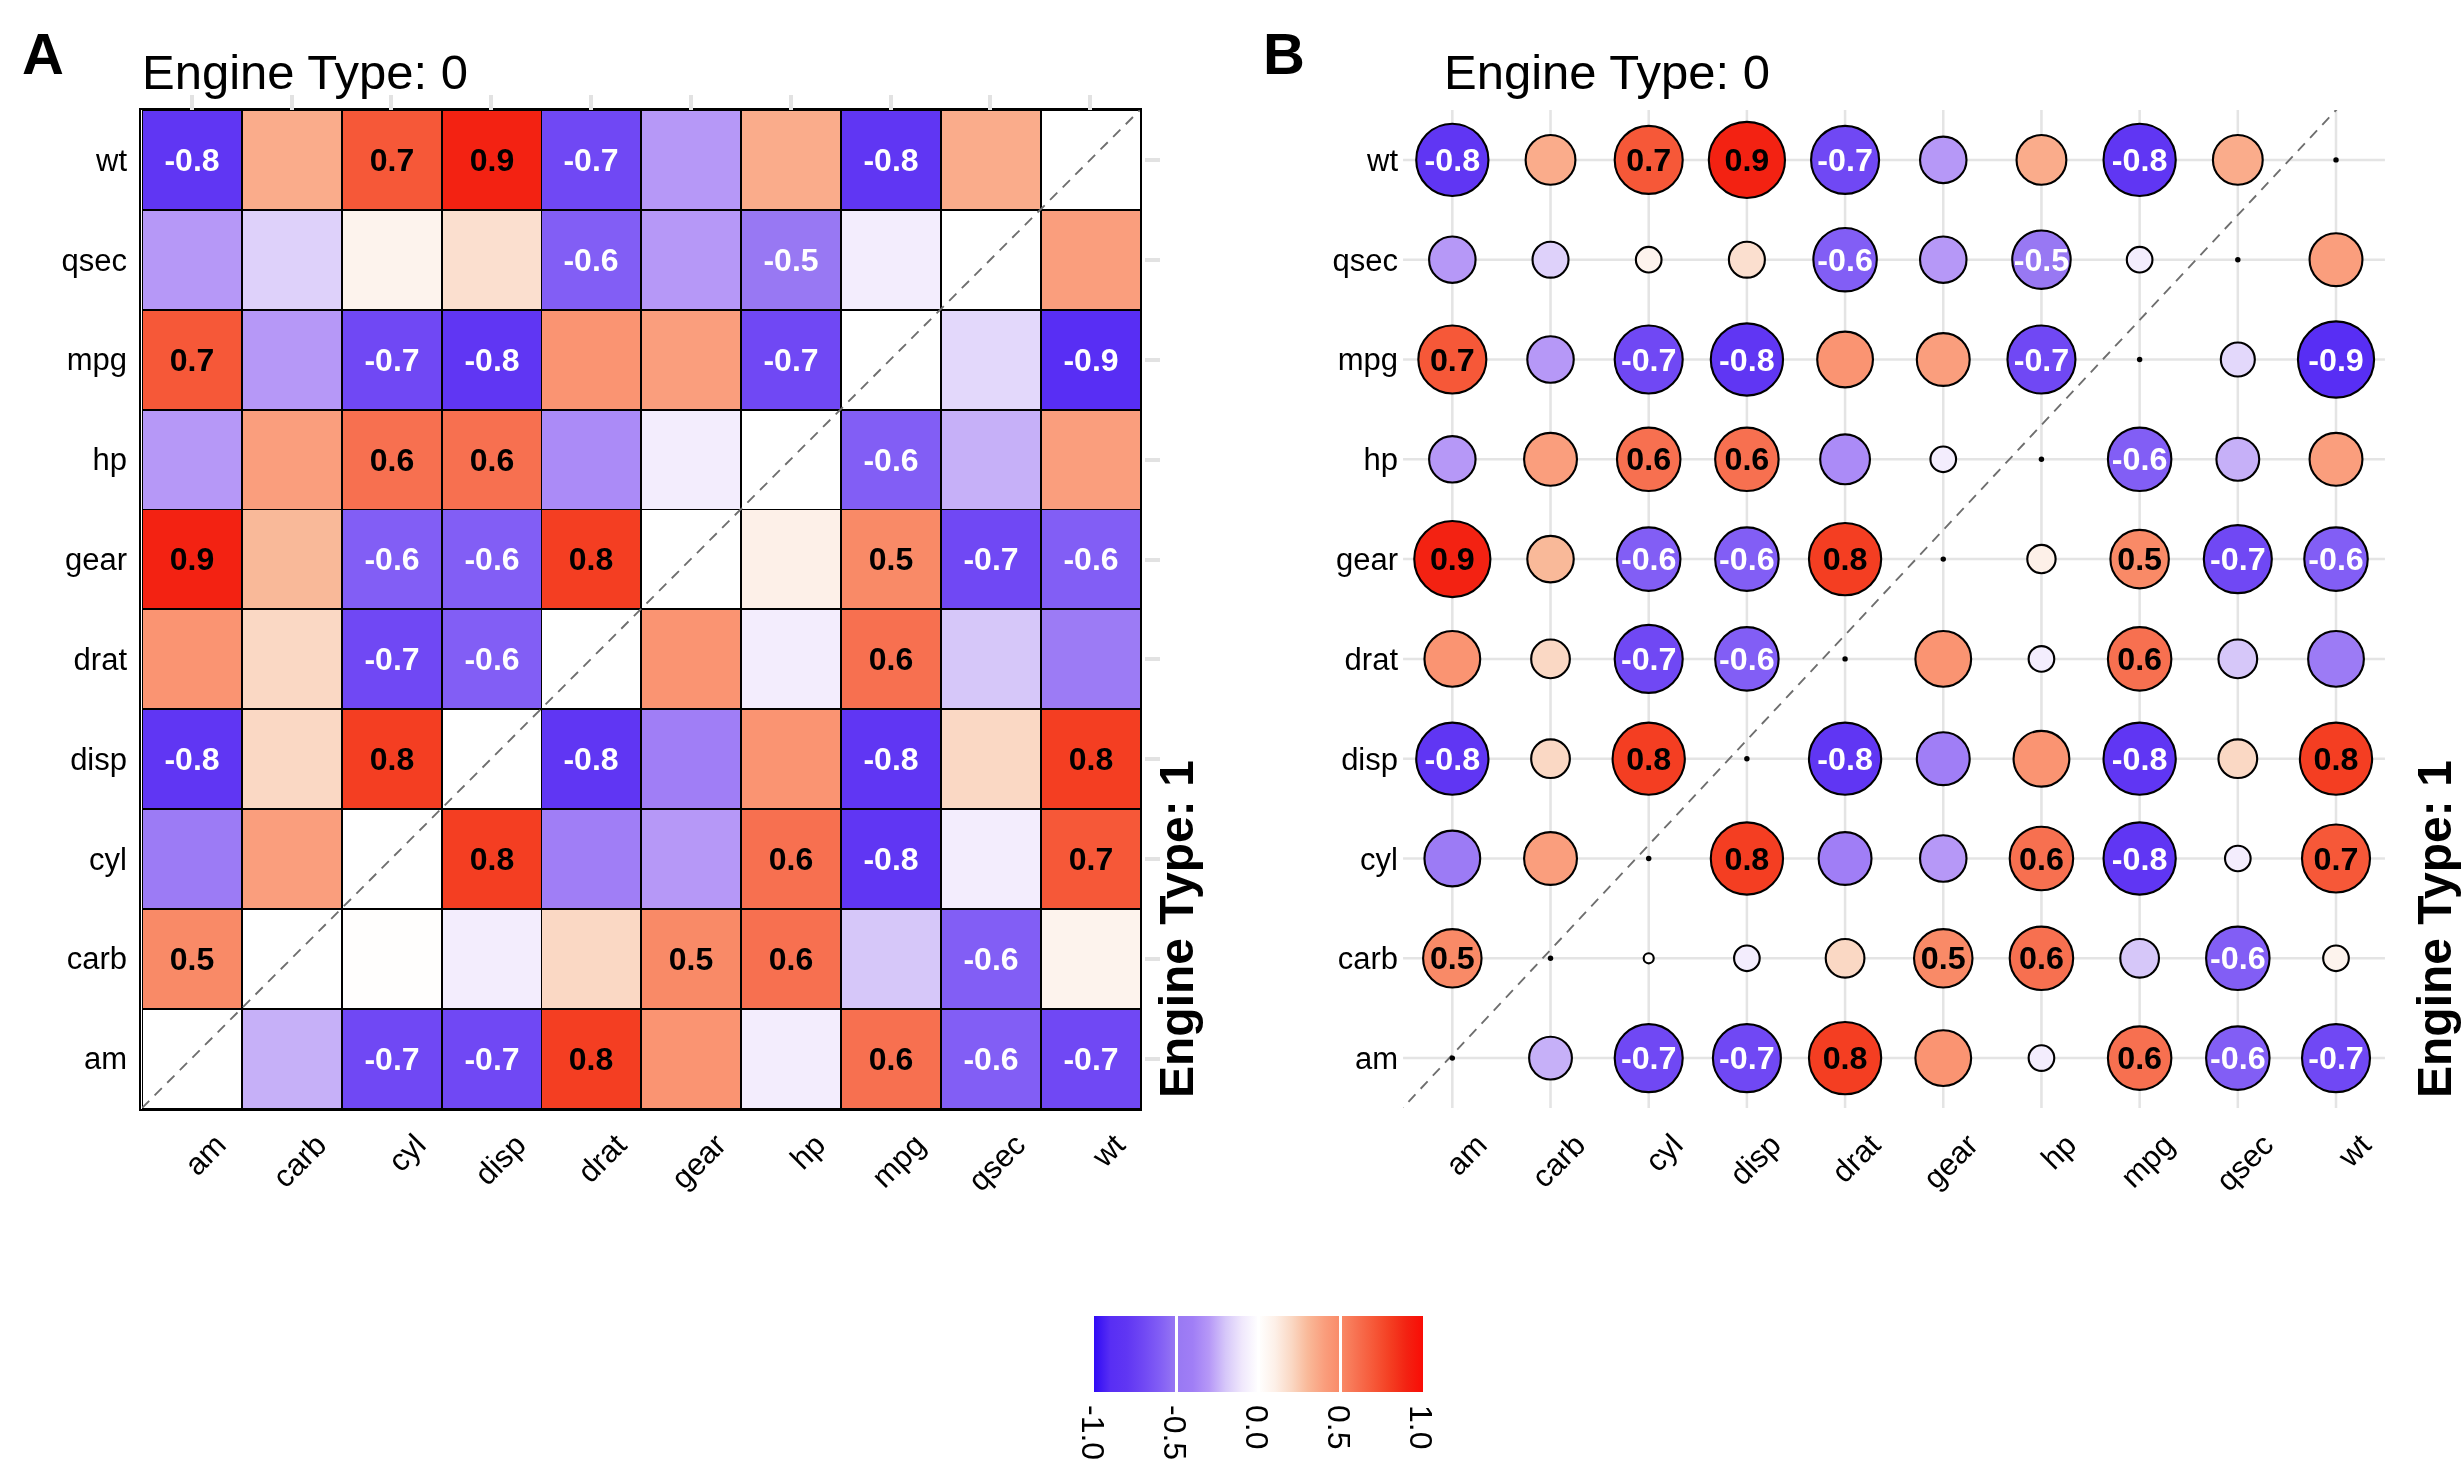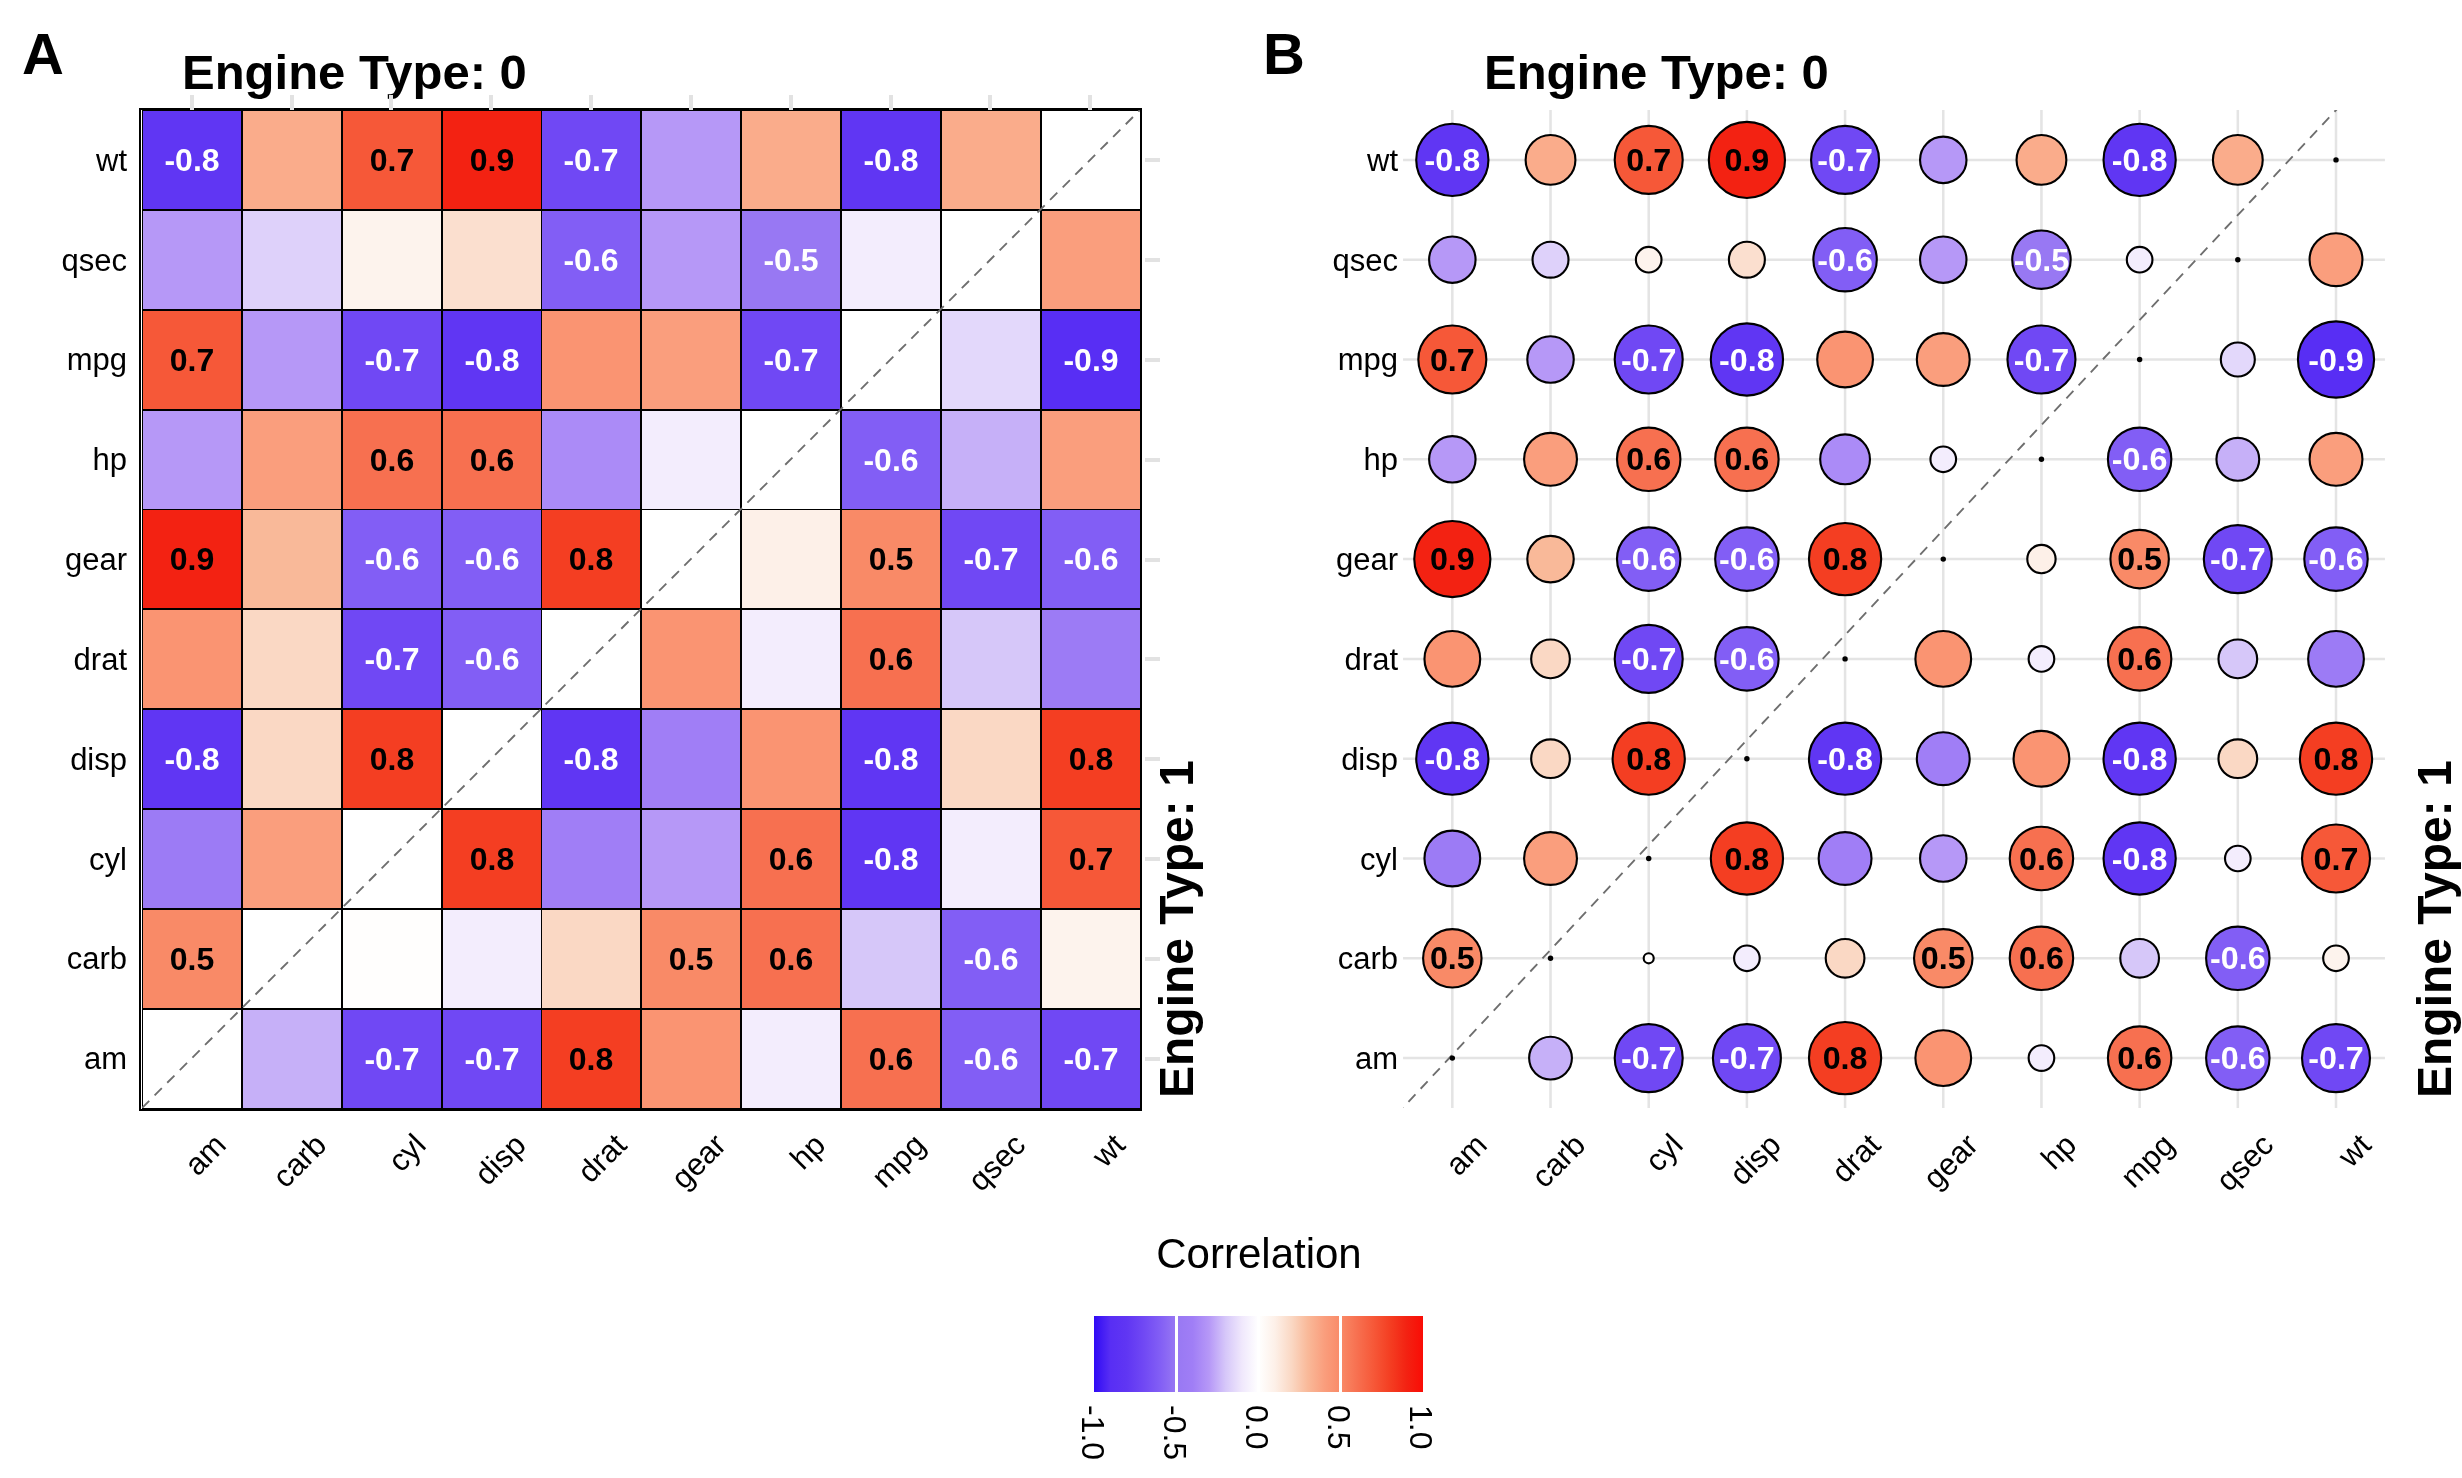--- a/index.html
+++ b/index.html
@@ -3,21 +3,21 @@
 <meta charset="utf-8">
 <style>
   html,body{margin:0;padding:0;background:#ffffff;}
   body{font-family:"Liberation Sans","DejaVu Sans",sans-serif;}
   #figure{position:relative;width:2462px;height:1478px;background:#ffffff;overflow:hidden;}
 
   .panel-letter{position:absolute;top:20.4px;font-size:58px;font-weight:bold;color:#000;}
   #letterA{left:22px;}
   #letterB{left:1263px;}
 
-  .facet-title{position:absolute;top:44px;font-size:49px;font-weight:bold;color:#000;white-space:nowrap;margin-left:40px;}
+  .facet-title{position:absolute;top:44px;font-size:49px;font-weight:normal;color:#000;white-space:nowrap;}
   #titleA{left:142px;}
   #titleB{left:1444px;}
 
   .facet-right{position:absolute;font-size:48px;font-weight:bold;color:#000;white-space:nowrap;
     transform-origin:0 0;transform:rotate(-90deg);}
   #rightA{left:1149px;top:1098px;}
   #rightB{left:2407px;top:1098px;}
 
   .ylab{position:absolute;width:127px;text-align:right;font-size:31px;color:#000;line-height:37px;}
   .xlab{position:absolute;font-size:31px;color:#000;white-space:nowrap;
@@ -408,21 +408,20 @@
       <circle cx="636" cy="1116.25" r="32.81281493786233" fill="rgb(250,148,114)" stroke="#000" stroke-width="2.5"></circle>
       <circle cx="751.5999999999999" cy="1116.25" r="15.08302156848262" fill="rgb(243,237,253)" stroke="#000" stroke-width="2.5"></circle>
       <circle cx="867.1999999999999" cy="1116.25" r="37.34787706528961" fill="rgb(247,112,80)" stroke="#000" stroke-width="2.5"></circle>
       <text x="867.1999999999999" y="1116.25" text-anchor="middle" dominant-baseline="central" fill="#000000" font-size="38px" font-weight="bold">0.6</text>
       <circle cx="982.8" cy="1116.25" r="37.34787706528961" fill="rgb(130,94,245)" stroke="#000" stroke-width="2.5"></circle>
       <text x="982.8" y="1116.25" text-anchor="middle" dominant-baseline="central" fill="#ffffff" font-size="38px" font-weight="bold">-0.6</text>
       <circle cx="1098.3999999999999" cy="1116.25" r="40.03058860277124" fill="rgb(112,72,244)" stroke="#000" stroke-width="2.5"></circle>
       <text x="1098.3999999999999" y="1116.25" text-anchor="middle" dominant-baseline="central" fill="#ffffff" font-size="38px" font-weight="bold">-0.7</text>
     </svg>
 
-  <span id="legend-title">Correlation</span>
   <div id="legend-bar" style="background: linear-gradient(to right, rgb(47, 10, 245) 0%, rgb(88, 46, 244) 5%, rgb(96, 54, 243) 10%, rgb(112, 72, 244) 15%, rgb(130, 94, 245) 20%, rgb(152, 120, 243) 25%, rgb(160, 126, 246) 30%, rgb(182, 152, 247) 35%, rgb(214, 199, 249) 40%, rgb(240, 232, 252) 45%, rgb(255, 255, 255) 50%, rgb(253, 240, 232) 55%, rgb(250, 216, 196) 60%, rgb(249, 185, 153) 65%, rgb(250, 158, 125) 70%, rgb(249, 138, 103) 75%, rgb(247, 112, 80) 80%, rgb(246, 88, 56) 85%, rgb(244, 62, 34) 90%, rgb(243, 34, 18) 95%, rgb(250, 12, 5) 100%);"></div>
 <div class="tickmark" style="left: 190px; top: 95px; width: 4.2px; height: 15.3px;"></div>
     <div class="tickmark" style="left: 1145px; top: 158px; width: 15.3px; height: 4.2px;"></div>
     <div class="tickmark" style="left: 290px; top: 95px; width: 4.2px; height: 15.3px;"></div>
     <div class="tickmark" style="left: 1145px; top: 258px; width: 15.3px; height: 4.2px;"></div>
     <div class="tickmark" style="left: 389px; top: 95px; width: 4.2px; height: 15.3px;"></div>
     <div class="tickmark" style="left: 1145px; top: 358px; width: 15.3px; height: 4.2px;"></div>
     <div class="tickmark" style="left: 489px; top: 95px; width: 4.2px; height: 15.3px;"></div>
     <div class="tickmark" style="left: 1145px; top: 458px; width: 15.3px; height: 4.2px;"></div>
     <div class="tickmark" style="left: 589px; top: 95px; width: 4.2px; height: 15.3px;"></div>

